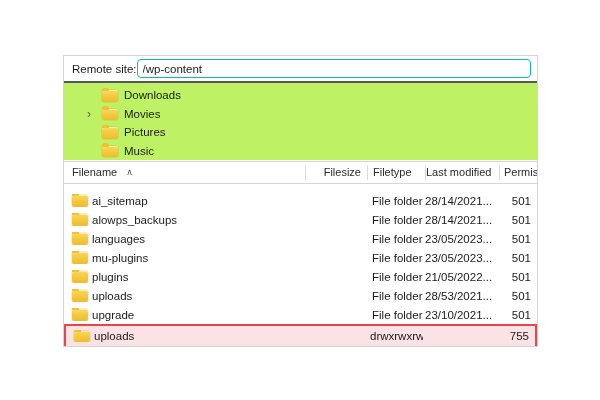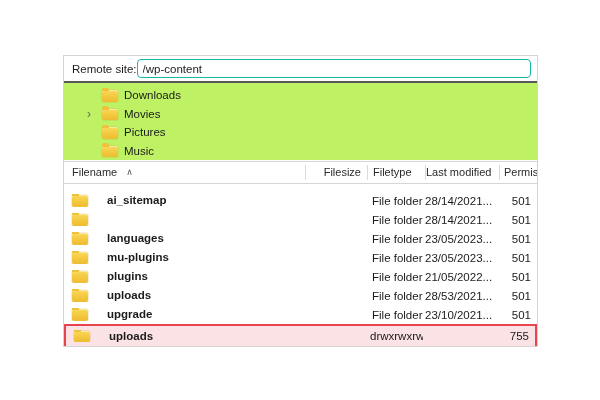--- a/index.html
+++ b/index.html
@@ -48,21 +48,21 @@
   .c-name{flex:1;min-width:0;padding-left:8px;}
   .c-size{width:62px;text-align:right;padding-right:6px;flex:none;}
   .c-type{width:58px;padding-left:5px;flex:none;}
   .c-mod{width:74px;flex:none;}
   .c-perm{width:38px;text-align:right;padding-right:6px;padding-left:4px;flex:none;}
   .sort-caret{color:#555;font-size:9px;margin-left:9px;position:relative;top:-1px;}
   
   .list-body{flex:1;padding-top:7px;background:#fff;overflow:hidden;}
   .file-row{height:19px;display:flex;align-items:center;font-size:11.5px;}
   .file-row .cell{white-space:nowrap;overflow:hidden;box-sizing:border-box;}
-  .name-wrap{display:flex;align-items:flex-start;gap:19px;font-weight:bold;}
+  .name-wrap{display:flex;align-items:flex-end;gap:4px;}
   .file-row.hl{
     height:24px;border:2px solid #e8444e;background:#fbe3e5;box-sizing:border-box;
   }
 </style>
 </head>
 <body>
 
 <div class="panel">
 
   <div class="remote-bar">
@@ -113,20 +113,21 @@
         </div>
         <div class="cell c-size"></div>
         <div class="cell c-type">File folder</div>
         <div class="cell c-mod">28/14/2021...</div>
         <div class="cell c-perm">501</div>
       </div>
       <div class="file-row">
         <div class="cell c-name">
           <span class="name-wrap">
             <span class="folder"></span>
+            <span>alowps_backups</span>
           </span>
         </div>
         <div class="cell c-size"></div>
         <div class="cell c-type">File folder</div>
         <div class="cell c-mod">28/14/2021...</div>
         <div class="cell c-perm">501</div>
       </div>
       <div class="file-row">
         <div class="cell c-name">
           <span class="name-wrap">

